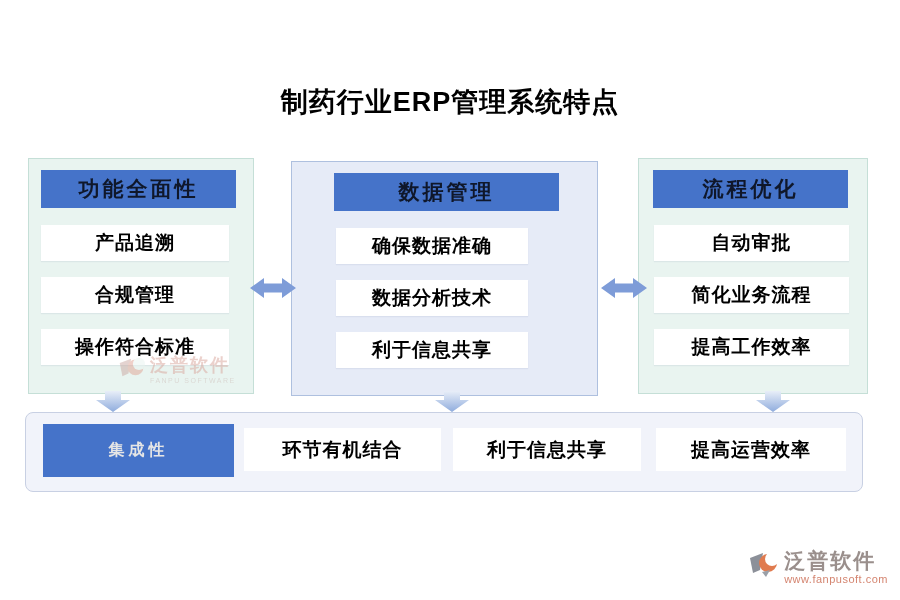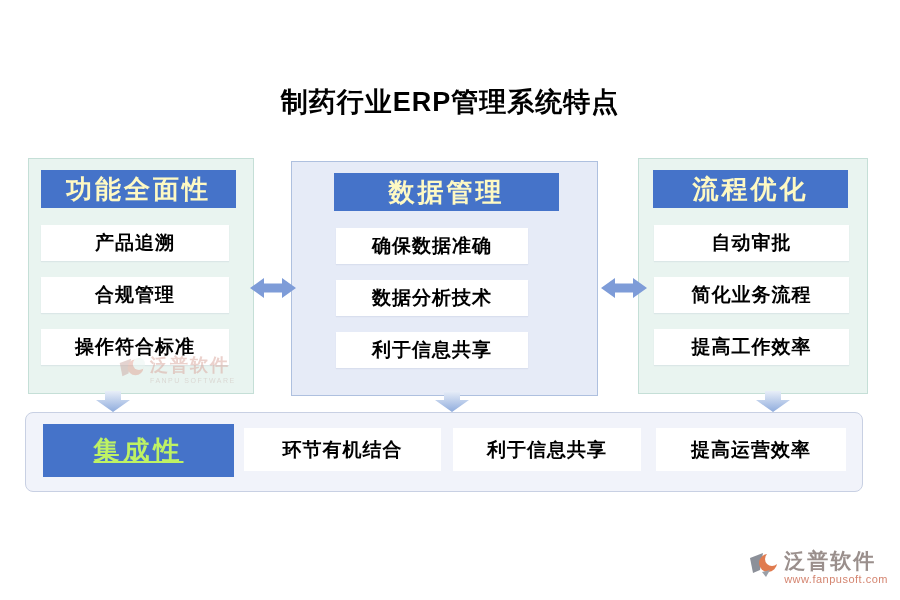--- a/index.html
+++ b/index.html
@@ -9,22 +9,22 @@
   .title{position:absolute;top:84px;left:0;width:100%;text-align:center;
          font-size:27px;font-weight:bold;color:#000;letter-spacing:1px;}
 
   .panel{position:absolute;top:158px;height:236px;box-sizing:border-box;}
   .panel.mint{background:#E9F4F0;border:1px solid #C5DFD7;}
   .panel.lav{background:#E6EBF7;border:1px solid #AEC0DF;top:161px;height:235px;}
   #panel-1{left:28px;width:226px;}
   #panel-2{left:291px;width:307px;}
   #panel-3{left:638px;width:230px;}
 
-  .col-header{position:absolute;top:11px;height:38px;background:#4573C9;color:#fef9c3;
-              font-size:26px;font-weight:bold;display:flex;align-items:center;
+  .col-header{position:absolute;top:11px;height:38px;background:#4573C9;color:#0f172a;
+              font-size:21px;font-weight:bold;display:flex;align-items:center;
               justify-content:center;letter-spacing:3px;text-align:right;}
   .item{position:absolute;height:36px;background:#ffffff;color:#000;
         font-size:19px;font-weight:bold;display:flex;align-items:center;
         justify-content:center;letter-spacing:1px;box-shadow:0 1px 1px rgba(120,140,170,.12);}
   
   #panel-1 .col-header{left:12px;width:195px;}
   #panel-1 .item{left:12px;width:188px;}
   
   #panel-2 .col-header{left:42px;width:225px;}
   #panel-2 .item{left:44px;width:192px;}
@@ -35,22 +35,22 @@
 
   .h-arrow{position:absolute;top:277px;width:46px;height:22px;}
   #h-arrow-1{left:250px;} #h-arrow-2{left:601px;}
   .d-arrow{position:absolute;top:391px;width:34px;height:21px;}
   #d-arrow-1{left:96px;} #d-arrow-2{left:435px;} #d-arrow-3{left:756px;}
 
   .bottom-panel{position:absolute;left:25px;top:412px;width:838px;height:80px;
                 box-sizing:border-box;background:#F1F3FA;border:1px solid #C8D0E3;
                 border-radius:8px;}
   .bottom-header{position:absolute;left:17px;top:11px;width:191px;height:53px;
-                 background:#4573C9;color:#bef264;font-size:26px;font-weight:bold;
-                 display:flex;align-items:center;justify-content:center;letter-spacing:4px;text-decoration:underline;}
+                 background:#4573C9;color:#e5e5e5;font-size:16px;font-weight:bold;
+                 display:flex;align-items:center;justify-content:center;letter-spacing:4px;}
   .bottom-item{position:absolute;top:15px;height:43px;background:#ffffff;color:#000;
                font-size:19px;font-weight:bold;display:flex;align-items:center;
                justify-content:center;letter-spacing:1px;}
   #bottom-item-1{left:218px;width:197px;}
   #bottom-item-2{left:427px;width:188px;}
   #bottom-item-3{left:630px;width:190px;}
 
   .watermark{position:absolute;left:118px;top:356px;display:flex;align-items:flex-start;
              opacity:.5;pointer-events:none;}
   .watermark .wm-text{margin-left:4px;line-height:1;}

